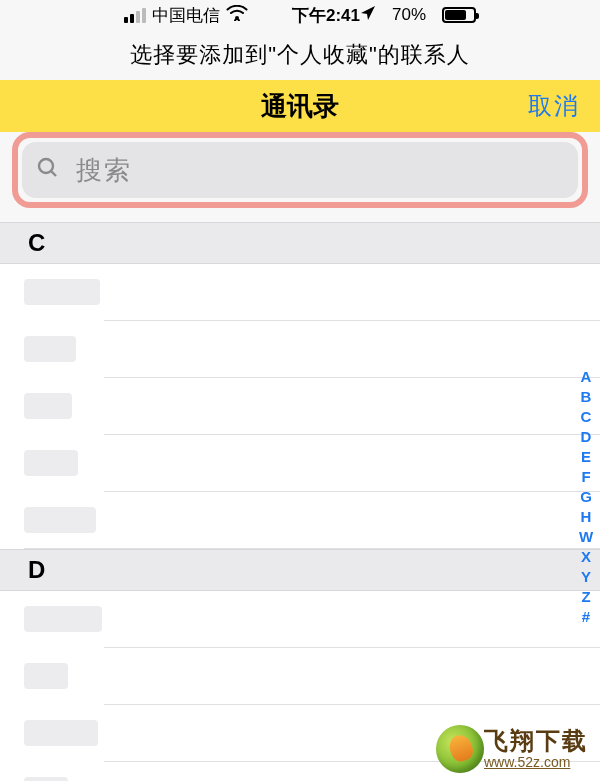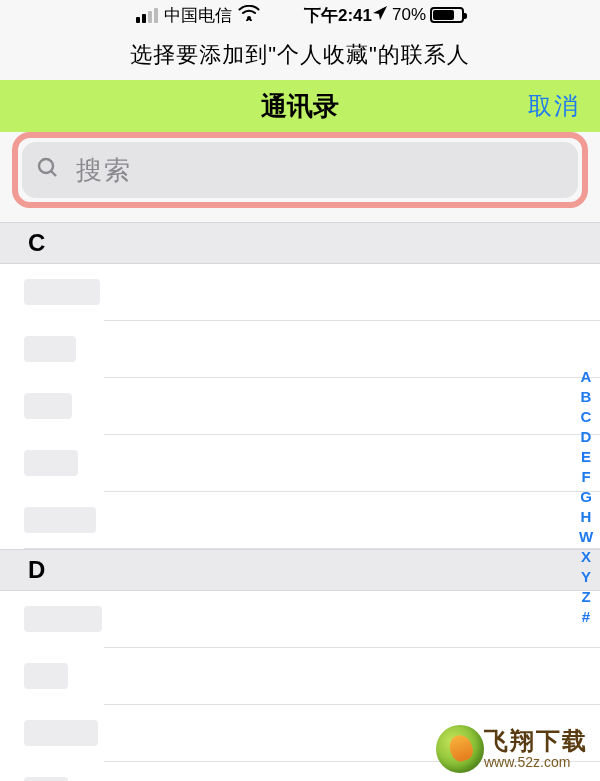--- a/index.html
+++ b/index.html
@@ -1,49 +1,49 @@
 <!DOCTYPE html>
 <html><head>
   <meta charset="utf-8">
   <style>
     * { margin: 0; padding: 0; box-sizing: border-box; }
     html, body { width: 600px; height: 781px; overflow: hidden; font-family: -apple-system, "Helvetica Neue", Arial, sans-serif; background: #fff; }
     .statusbar { height: 30px; background: #f7f7f7; display: flex; align-items: center; justify-content: center; padding: 0 10px; font-size: 17px; color: #000; }
     .status-left { display: flex; align-items: center; gap: 6px; }
-    .status-right { display: flex; align-items: center; gap: 4px; }
+    .status-right { display: flex; align-items: center; gap: 16px; }
     .signal-bars { display: flex; align-items: flex-end; gap: 2px; }
     .signal-bars span { width: 4px; background: #000; display: inline-block; border-radius: 1px; }
     .signal-bars span:nth-child(1) { height: 6px; }
     .signal-bars span:nth-child(2) { height: 9px; }
     .signal-bars span:nth-child(3) { height: 12px; background: #bbb; }
     .signal-bars span:nth-child(4) { height: 15px; background: #bbb; }
     .battery { width: 34px; height: 16px; border: 2px solid #000; border-radius: 4px; position: relative; }
     .battery::after { content:""; position:absolute; right:-5px; top:4px; width:3px; height:6px; background:#000; border-radius:0 2px 2px 0; }
     .battery-fill { position:absolute; left:1px; top:1px; bottom:1px; width:70%; background:#000; border-radius:2px; }
     .header-sub { height: 50px; display: flex; align-items: center; justify-content: center; font-size: 22px; color:#000; background: #f7f7f7; letter-spacing:1px; }
-    .navbar { position: relative; height: 52px; background:#bef264; display:flex; align-items:center; justify-content:center; }
+    .navbar { position: relative; height: 52px; background:#fde047; display:flex; align-items:center; justify-content:center; }
     .nav-title { font-size: 26px; font-weight:600; }
     .nav-cancel { position:absolute; right:20px; font-size:24px; color:#1f7af0; letter-spacing:2px; }
     .search-wrap { background:#f7f7f7; padding: 0 12px 14px 12px; }
     .search-outline { border: 6px solid #f19b95; border-radius: 18px; padding: 4px; }
     .search-field { display:flex; align-items:center; gap:16px; background:#e4e4e7; border-radius:14px; height:56px; padding: 0 14px; }
     .search-placeholder { color:#8a8a8e; font-size: 26px; letter-spacing:2px; }
     .section-header { background:#eaeaec; height:42px; display:flex; align-items:center; padding-left: 28px; font-size: 24px; font-weight:600; color:#000; border-top:1px solid #d8d8dc; border-bottom:1px solid #d8d8dc; }
     .contact-row { height:56px; display:flex; align-items:center; padding-left:24px; background:#fff; }
     .contact-divider { height:1px; background:#e0e0e3; margin-left:104px; }
     .last-divider { height:1px; background:#e0e0e3; margin-left:24px; }
     .blur-box { background:#ececee; border-radius:4px; }
     .index-bar { position:absolute; right:5px; top:368px; display:flex; flex-direction:column; align-items:center; gap:3px; }
     .index-letter { font-size:15px; color:#1f7af0; font-weight:600; width:18px; text-align:center; }
     .watermark { position:absolute; right:12px; bottom:8px; display:flex; align-items:center; }
     .wm-logo { width:48px; height:48px; border-radius:50%; background: radial-gradient(circle at 35% 35%, #c6e45a, #77b52b 65%, #4d8a1a); box-shadow: inset -4px -4px 6px rgba(0,0,0,.2); position:relative; }
     .wm-logo::after { content:""; position:absolute; left:14px; top:10px; width:22px; height:26px; border-radius:50% 50% 40% 40%; background: linear-gradient(#f7b23a,#e57c1e); transform:rotate(-20deg); }
     .wm-text { display:flex; flex-direction:column; line-height:1.1; }
     .wm-cn { font-size:24px; font-weight:700; color:#5a3c12; letter-spacing:2px; }
-    .wm-url { font-size:14px; color:#7a5a22; }
+    .wm-url { font-size:14px; color:#7a5a22;text-decoration:underline; }
     .root { position:relative; width:600px; height:781px; }
   </style>
 </head>
 <body>
 
 <div class="root">
 
   <div class="statusbar">
     <div class="status-left">
       <span class="signal-bars">

